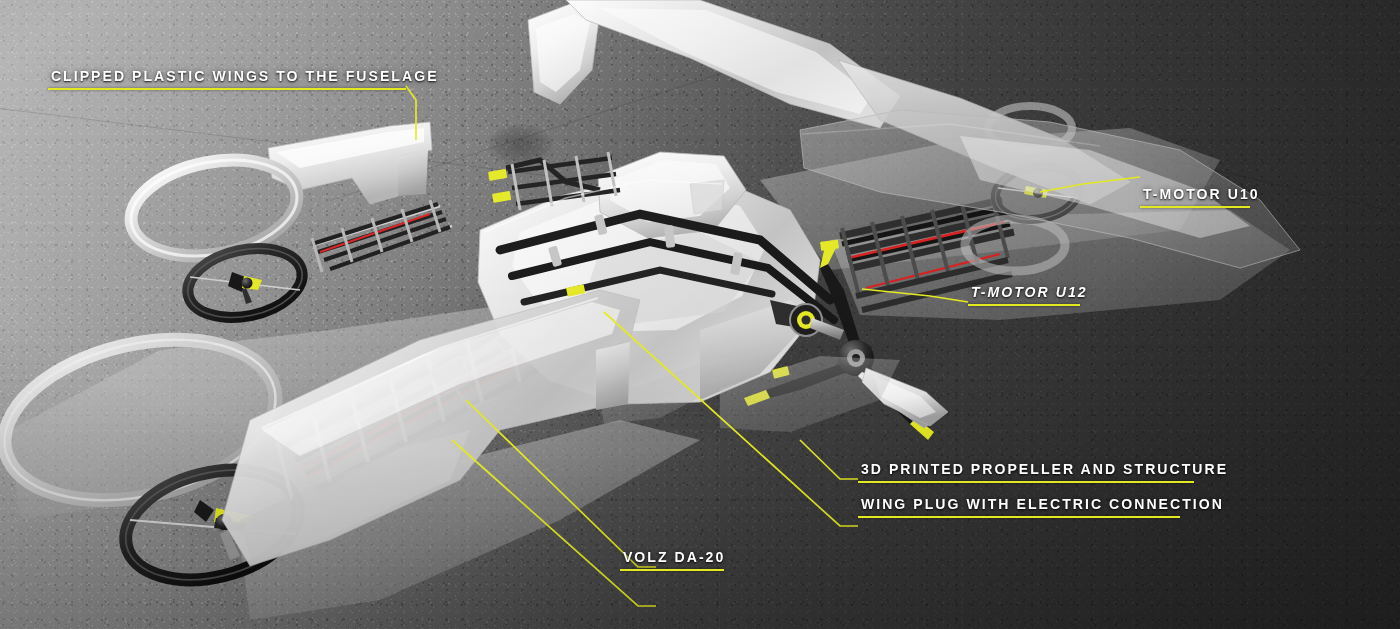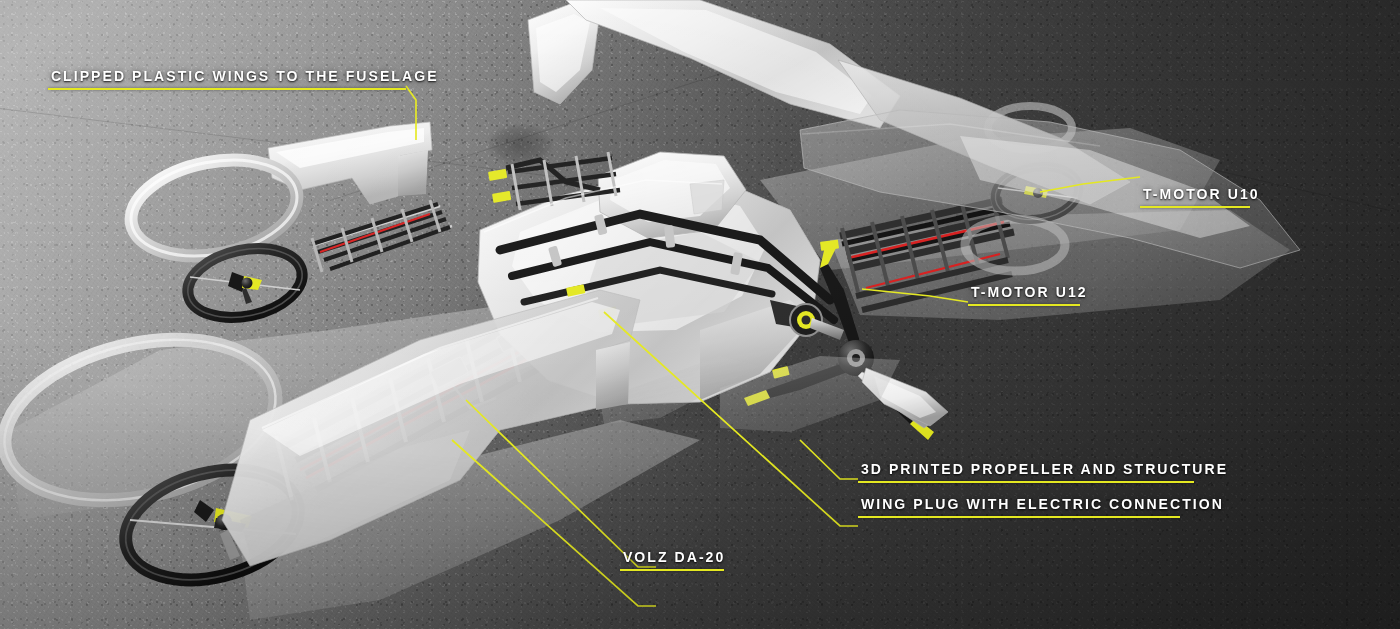--- a/index.html
+++ b/index.html
@@ -412,21 +412,21 @@
   <div class="callout" style="left:48px;top:68px;">
     <span class="txt">CLIPPED PLASTIC WINGS TO THE FUSELAGE</span>
     <span class="rule" style="width:358px;"></span>
   </div>
 
   <div class="callout" style="left:1140px;top:176px;margin-top:10px;">
     <span class="txt">T-MOTOR U10</span>
     <span class="rule" style="width:110px;"></span>
   </div>
 
-  <div class="callout" style="left:968px;top:284px;">
+  <div class="callout" style="left:968px;top:284px;font-style:italic;">
     <span class="txt">T-MOTOR U12</span>
     <span class="rule" style="width:112px;"></span>
   </div>
 
   <div class="callout" style="left:858px;top:461px;">
     <span class="txt">3D PRINTED PROPELLER AND STRUCTURE</span>
     <span class="rule" style="width:336px;"></span>
   </div>
 
   <div class="callout" style="left:858px;top:496px;">

